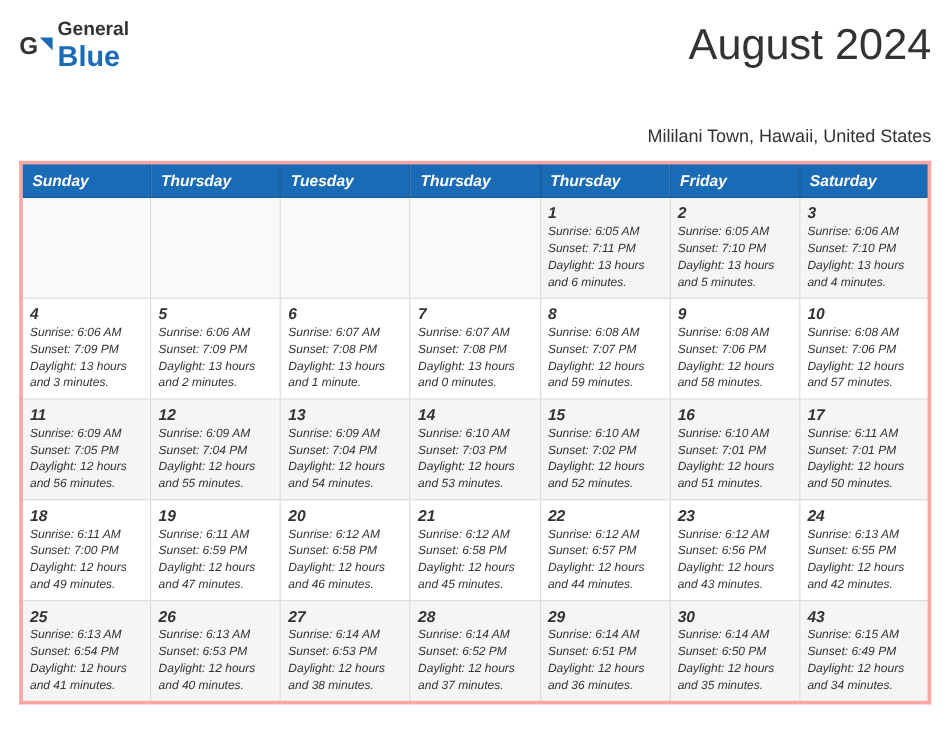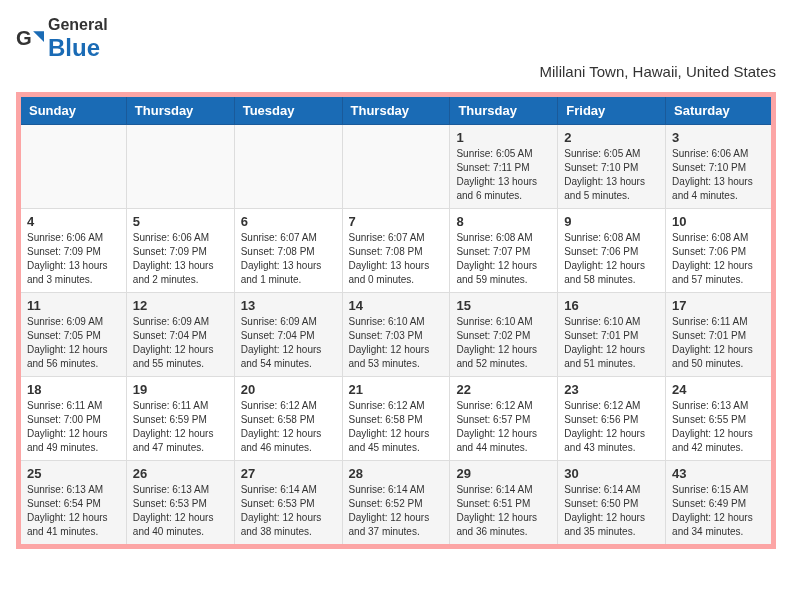--- a/index.html
+++ b/index.html
@@ -34,21 +34,22 @@
       color: #333;
     }
     .location-title {
       font-size: 15px;
       color: #333;
       margin-top: 47px;
     }
     .calendar {
       width: 100%;
       border-collapse: collapse;
-      border: 5px solid #fca5a5;
+      border: 3px solid #fca5a5;
+      font-style: italic;
     }
     .calendar th {
       background: #1a6bb5;
       color: #fff;
       text-align: left;
       padding: 6px 8px;
       font-size: 13px;
       font-weight: bold;
       border: 1px solid #1a5a9a;
     }
@@ -91,20 +92,21 @@
     <svg class="logo-icon" viewBox="0 0 36 36">
       <text x="0" y="26" font-size="26" font-weight="bold" fill="#333">G</text>
       <polygon points="22,8 36,8 36,22" fill="#1a6bb5"></polygon>
     </svg>
     <div>
       <span style="font-size:16px;font-weight:bold;color:#333;">General</span><br>
       <span style="font-size:24px;font-weight:bold;color:#1a6bb5;">Blue</span>
     </div>
   </div>
   <div class="title-area">
+    <div class="month-title">August 2024</div>
     <div class="location-title">Mililani Town, Hawaii, United States</div>
   </div>
 </div>
 
 <table class="calendar">
   <thead>
     <tr>
     <th>Sunday</th>
         <th>Thursday</th>
         <th>Tuesday</th>

